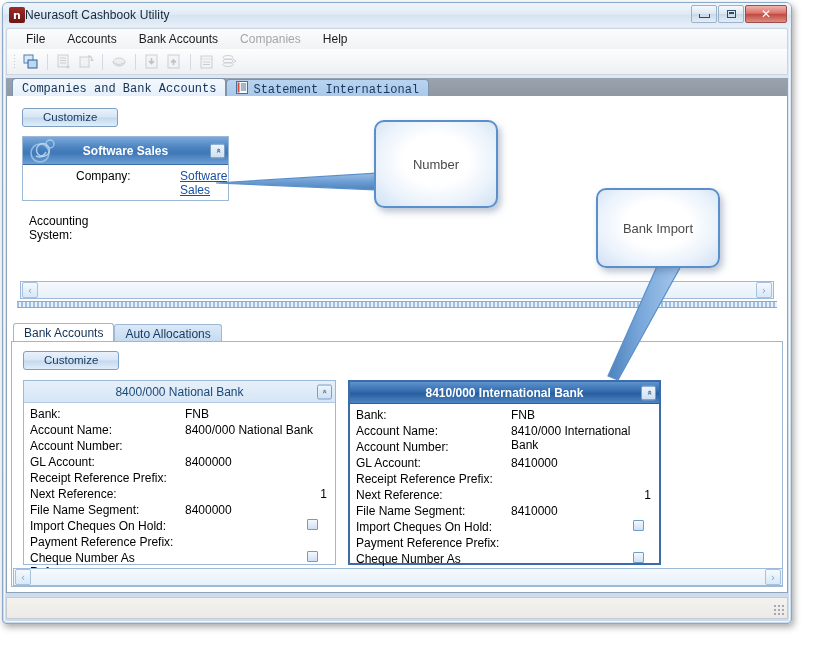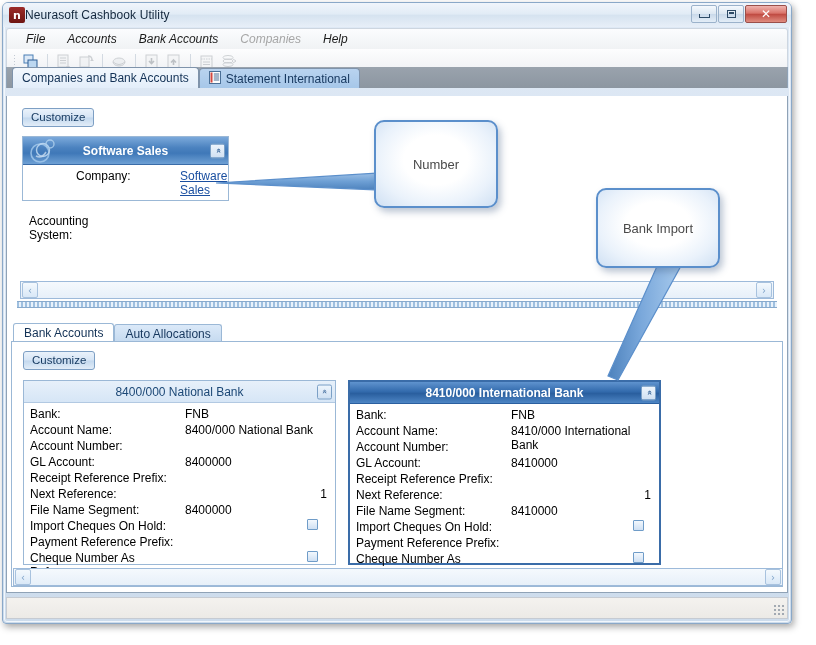--- a/index.html
+++ b/index.html
@@ -99,21 +99,20 @@
     display: flex; align-items: center;
     box-sizing: border-box;
     padding-left: 8px;
   }
   .menu-item {
     padding: 2px 11px;
     font-size: 12px;
     color: #1b1b1b;
     border-radius: 2px;
     white-space: nowrap;
-    font-style: italic;
   }
   .menu-item.disabled { color: #a6a6a6; }
 
   
   #toolbar {
     position: absolute;
     left: 3px; top: 46px;
     width: 782px; height: 26px;
     background: linear-gradient(to bottom, #fdfdfe, #eef0f3);
     border-left: 1px solid #cdd6e0;
@@ -134,28 +133,29 @@
   .tbbtn {
     width: 22px; height: 22px;
     display: flex; align-items: center; justify-content: center;
     border-radius: 2px;
   }
   .tbbtn svg { display:block; }
 
   
   #tabstrip {
     position: absolute;
-    left: 3px; top: 64px;
+    left: 3px; top: 75px;
     width: 782px; height: 21px;
     background: linear-gradient(to bottom, #9aa3ad, #8c96a1);
     border-left: 1px solid #8fa2b6;
     border-right: 1px solid #8fa2b6;
     box-sizing: border-box;
     display: flex; align-items: flex-end;
     padding-left: 5px;
+    font-family: Liberation Mono, monospace;
   }
   .tab {
     height: 20px;
     display: flex; align-items: center;
     gap: 5px;
     padding: 0 9px;
     font-size: 12px;
     color: #16375e;
     border: 1px solid #7f93ab;
     border-bottom: none;
@@ -185,21 +185,21 @@
   #companies-pane {
     position: absolute;
     left: 2px; top: 2px;
     width: 776px; height: 207px;
     box-sizing: border-box;
     background: #ffffff;
   }
   #companies-customize-row { position:absolute; left: 13px; top: 10px; }
   .customize-btn {
     display: inline-block;
-    padding: 2px 8px 3px;
+    padding: 2px 20px 3px;
     font-size: 11.5px;
     color: #14385f;
     border: 1px solid #7d9fc4;
     border-radius: 3px;
     background: linear-gradient(to bottom, #eaf2fb 0%, #d6e5f5 48%, #c3d8ee 52%, #e2edf8 100%);
   }
 
   
   .card {
     position: absolute;

